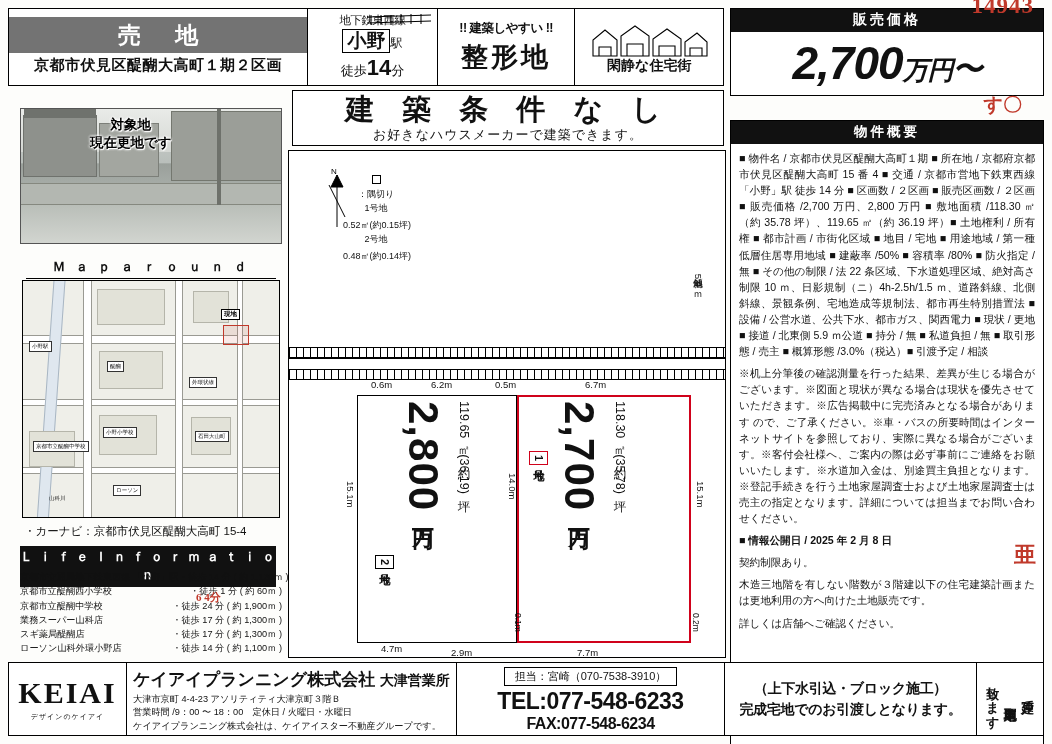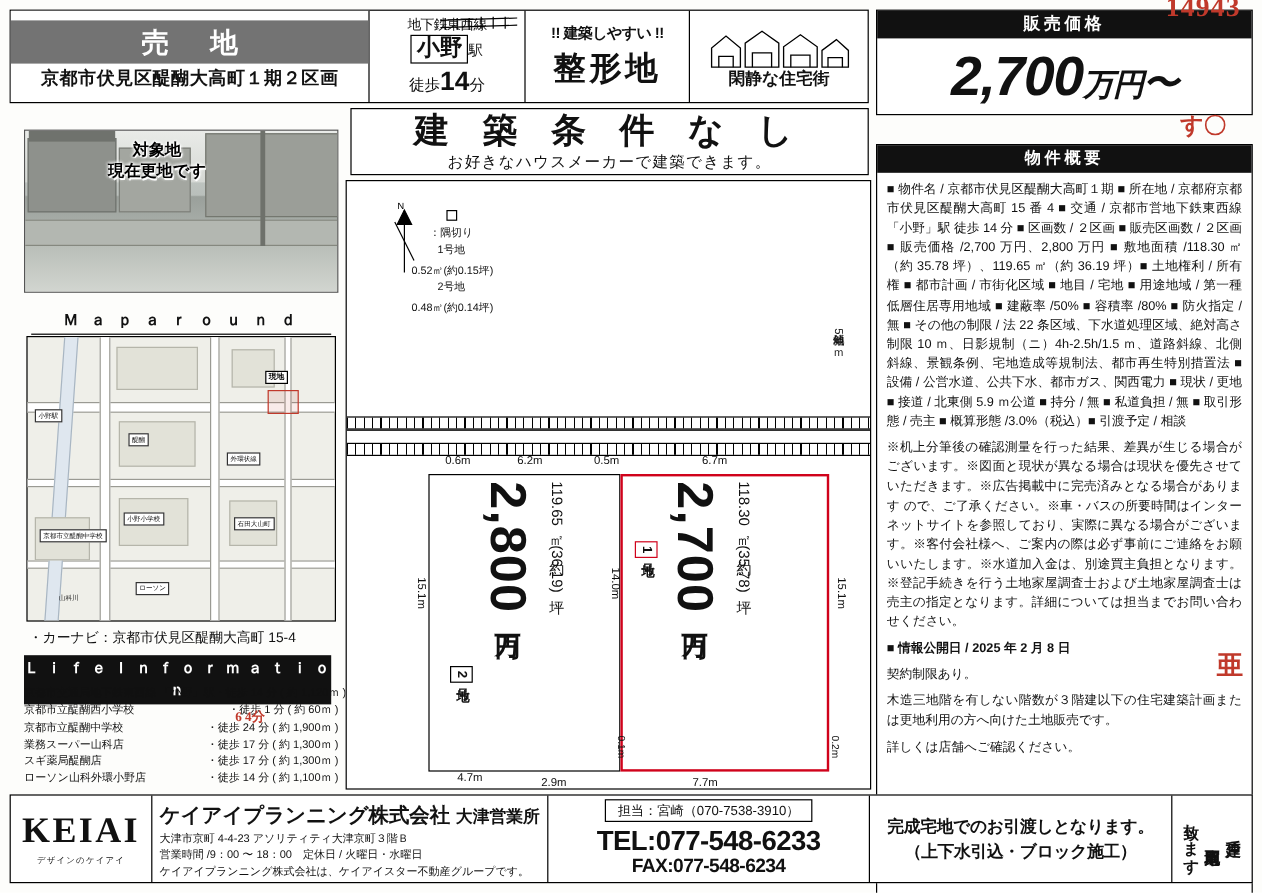--- a/index.html
+++ b/index.html
@@ -614,22 +614,22 @@
       <div>ケイアイプランニング株式会社は、ケイアイスター不動産グループです。</div>
     </div>
 
     <div class="b-tel">
       <div class="charge">担当：宮崎（070-7538-3910）</div>
       <div class="tel">TEL:077-548-6233</div>
       <div class="fax">FAX:077-548-6234</div>
     </div>
 
     <div class="b-msg">
+      <div>（上下水引込・ブロック施工）</div>
       <div>完成宅地でのお引渡しとなります。</div>
-      <div>（上下水引込・ブロック施工）</div>
     </div>
 
     <div class="b-last">
       <div class="vtext3" style="white-space:pre-line">戸建て
 用地買取
 致します</div>
     </div>
   </div>
 
 </div>

